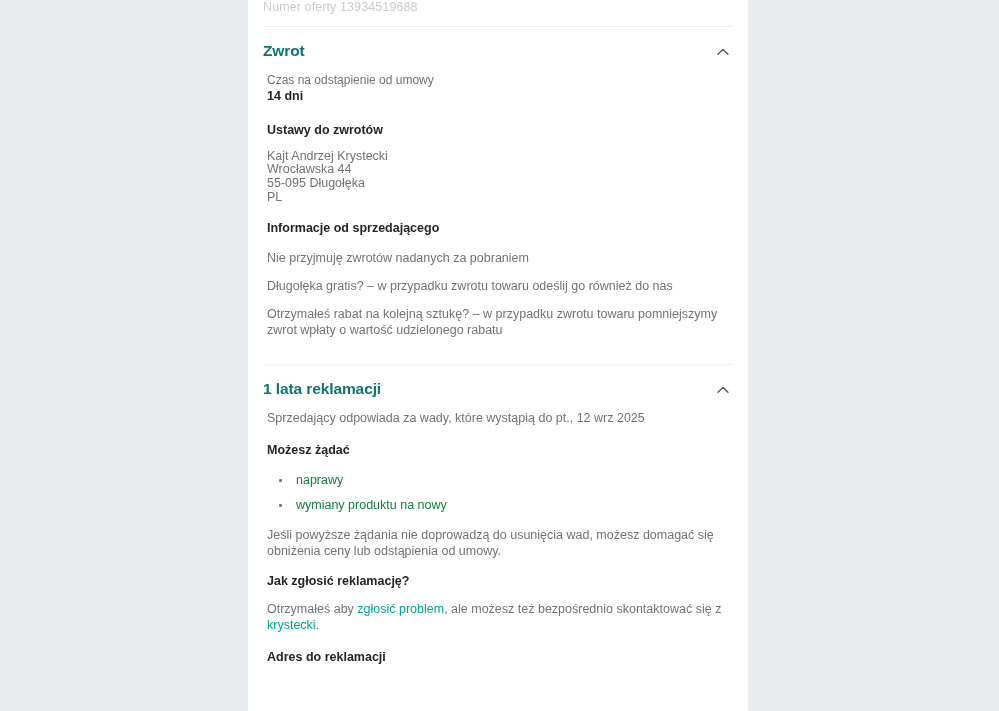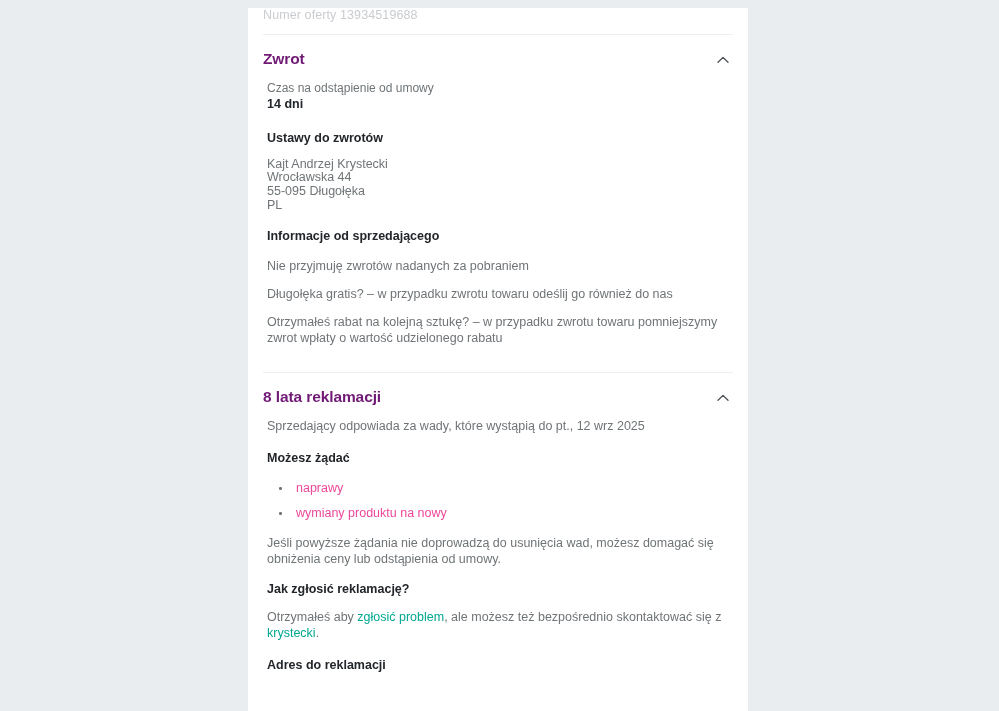--- a/index.html
+++ b/index.html
@@ -13,21 +13,20 @@
     overflow: hidden;
     background: #eaedf0;
     font-family: "Liberation Sans", "DejaVu Sans", sans-serif;
     -webkit-font-smoothing: antialiased;
   }
   .page {
     position: relative;
     width: 999px;
     height: 523px;
     background: #eaedf0;
-    margin-top: 8px;
   }
   .panel {
     position: absolute;
     left: 248px;
     top: 0;
     width: 500px;
     height: 711px;
     background: #ffffff;
     box-sizing: border-box;
     overflow: hidden;
@@ -61,21 +60,21 @@
   .section-header {
     display: flex;
     align-items: flex-start;
     justify-content: space-between;
     cursor: pointer;
     padding-bottom: 2px;
   }
   .section-title {
     font-size: 15.5px;
     font-weight: bold;
-    color: #701a75;
+    color: #0f766e;
     line-height: 20px;
     letter-spacing: -0.1px;
   }
   .chevron {
     width: 20px;
     height: 20px;
     flex: 0 0 20px;
     margin-top: 1px;
     display: block;
   }
@@ -126,21 +125,21 @@
   .gap-16 { height: 16px; }
   .gap-18 { height: 18px; }
 
   ul.bullets {
     list-style: none;
     margin: 0;
     padding: 0 0 0 12px;
   }
   ul.bullets li {
     font-size: 12.5px;
-    color: #ec4899;
+    color: #15803d;
     line-height: 16px;
     position: relative;
     padding-left: 17px;
     margin-bottom: 9px;
   }
   ul.bullets li:last-child { margin-bottom: 0; }
   ul.bullets li::before {
     content: "";
     position: absolute;
     left: 0;
@@ -200,21 +199,21 @@
           <p class="para">Długołęka gratis? – w przypadku zwrotu towaru odeślij go również do nas</p>
           <div class="gap-12"></div>
           <p class="para">Otrzymałeś rabat na kolejną sztukę? – w przypadku zwrotu towaru pomniejszymy zwrot wpłaty o wartość udzielonego rabatu</p>
           <div class="gap-12"></div>
         </div>
       </div>
       <div class="divider"></div>
 
       <div class="section">
         <div class="section-header">
-          <span class="section-title">8 lata reklamacji</span>
+          <span class="section-title">1 lata reklamacji</span>
           <span class="chevron">
             <svg width="20" height="20" viewBox="0 0 20 20" aria-hidden="true">
               <path d="M5 12.2 L10 7.4 L15 12.2" fill="none" stroke="#4a4f54" stroke-width="1.3" stroke-linecap="round" stroke-linejoin="round"></path>
             </svg>
           </span>
         </div>
         <div class="section-body">
           <p class="para">Sprzedający odpowiada za wady, które wystąpią do pt., 12 wrz 2025</p>
           <div class="gap-16"></div>
           <p class="sub-head">Możesz żądać</p>

